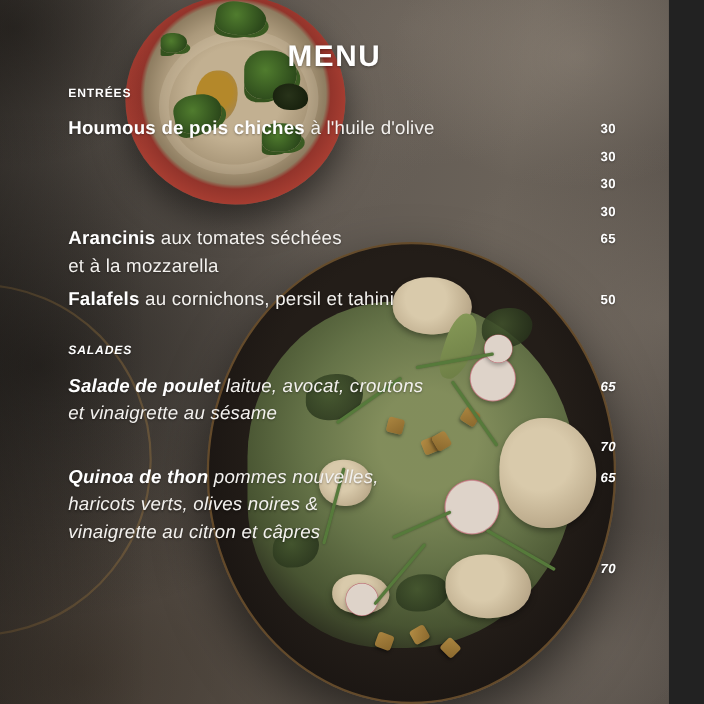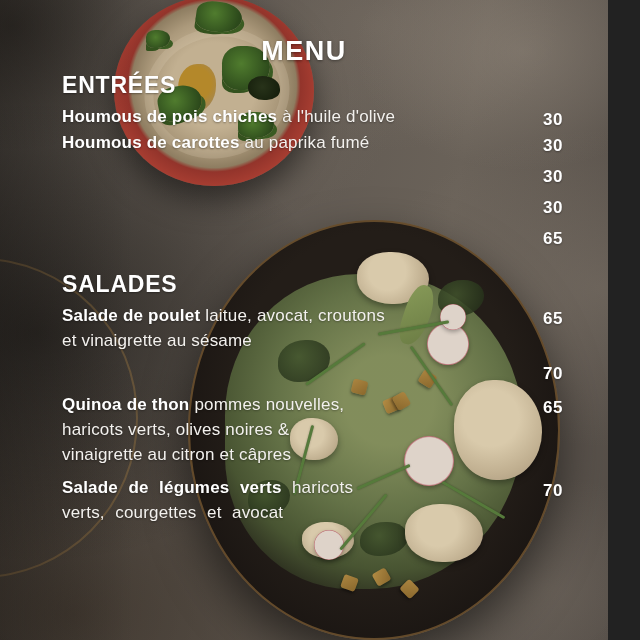--- a/index.html
+++ b/index.html
@@ -67,31 +67,31 @@
     background:
       radial-gradient(130% 130% at 50% 45%, transparent 55%, rgba(10,8,7,0.38) 100%),
       linear-gradient(to right, rgba(8,6,5,0.30), transparent 22%);}
 
   
   .title{position:absolute;top:36px;left:0;right:0;text-align:center;
     font-size:27px;font-weight:800;letter-spacing:1.5px;
     text-shadow:0 1px 3px rgba(0,0,0,0.4);}
   .sections{position:absolute;top:74px;left:62px;right:24px;
     text-shadow:0 1px 2px rgba(0,0,0,0.35);}
-  .section-header{font-size:23px;font-weight:800;letter-spacing:0.8px;line-height:22px;margin-bottom:8px;}
-  .menu-section + .menu-section{margin-top:24px;}
+  .section-header{font-size:11px;font-weight:800;letter-spacing:0.8px;line-height:22px;margin-bottom:8px;}
+  .menu-section + .menu-section{margin-top:24px;font-style:italic;}
   .row{display:flex;align-items:flex-start;margin-bottom:5px;justify-content:center;}
   .row.tight{margin-bottom:0;}
   .row.gap{margin-bottom:8px;}
   .item-text{width:480px;font-size:17px;line-height:25px;letter-spacing:0.2px;}
   .item-text.spread{word-spacing:5.5px;}
   .item-name{font-weight:800;color:#ffffff;}
   .item-desc{font-weight:400;color:#f3f1ee;white-space:pre-line;}
   .price{margin-left:auto;width:62px;flex-shrink:0;text-align:center;
-    font-size:17px;font-weight:800;letter-spacing:0.5px;padding-top:6px;}
+    font-size:12px;font-weight:800;letter-spacing:0.5px;padding-top:6px;}
 </style>
 </head>
 <body>
 
 <div class="stage">
 
   <div class="photo">
     <div class="gold-arc"></div>
 
     <div class="salad-plate">
@@ -142,50 +142,53 @@
 
   <div class="title">MENU</div>
   <div class="sections">
       <section class="menu-section">
         <div class="section-header">ENTRÉES</div>
         <div class="row tight">
           <div class="item-text"><span class="item-name">Houmous de pois chiches</span> <span class="item-desc">à l'huile d'olive</span></div>
           <div class="price">30</div>
         </div>
         <div class="row">
-          <div class="item-text"><span class="item-name">Houmous de carottes</span> <span class="item-desc">au paprika fumé</span></div>
           <div class="price">30</div>
         </div>
         <div class="row">
           <div class="price">30</div>
         </div>
         <div class="row">
           <div class="price">30</div>
         </div>
         <div class="row">
+          <div class="item-text"><span class="item-name">Arancinis</span> <span class="item-desc">aux tomates séchées
+et à la mozzarella</span></div>
           <div class="price">65</div>
+        </div>
+        <div class="row">
+          <div class="item-text"><span class="item-name">Falafels</span> <span class="item-desc">au cornichons, persil et tahini</span></div>
+          <div class="price">50</div>
         </div>
       </section>
       <section class="menu-section">
         <div class="section-header">SALADES</div>
         <div class="row">
           <div class="item-text"><span class="item-name">Salade de poulet</span> <span class="item-desc">laitue, avocat, croutons
 et vinaigrette au sésame</span></div>
           <div class="price">65</div>
         </div>
         <div class="row gap">
           <div class="price">70</div>
         </div>
         <div class="row gap">
           <div class="item-text"><span class="item-name">Quinoa de thon</span> <span class="item-desc">pommes nouvelles,
 haricots verts, olives noires &amp;
 vinaigrette au citron et câpres</span></div>
           <div class="price">65</div>
         </div>
         <div class="row">
-          <div class="item-text spread"><span class="item-name">Salade de légumes verts</span> <span class="item-desc">haricots
-verts, courgettes et avocat</span></div>
           <div class="price">70</div>
         </div>
       </section>
     </div>
 
 </div>
 
 </body></html>

